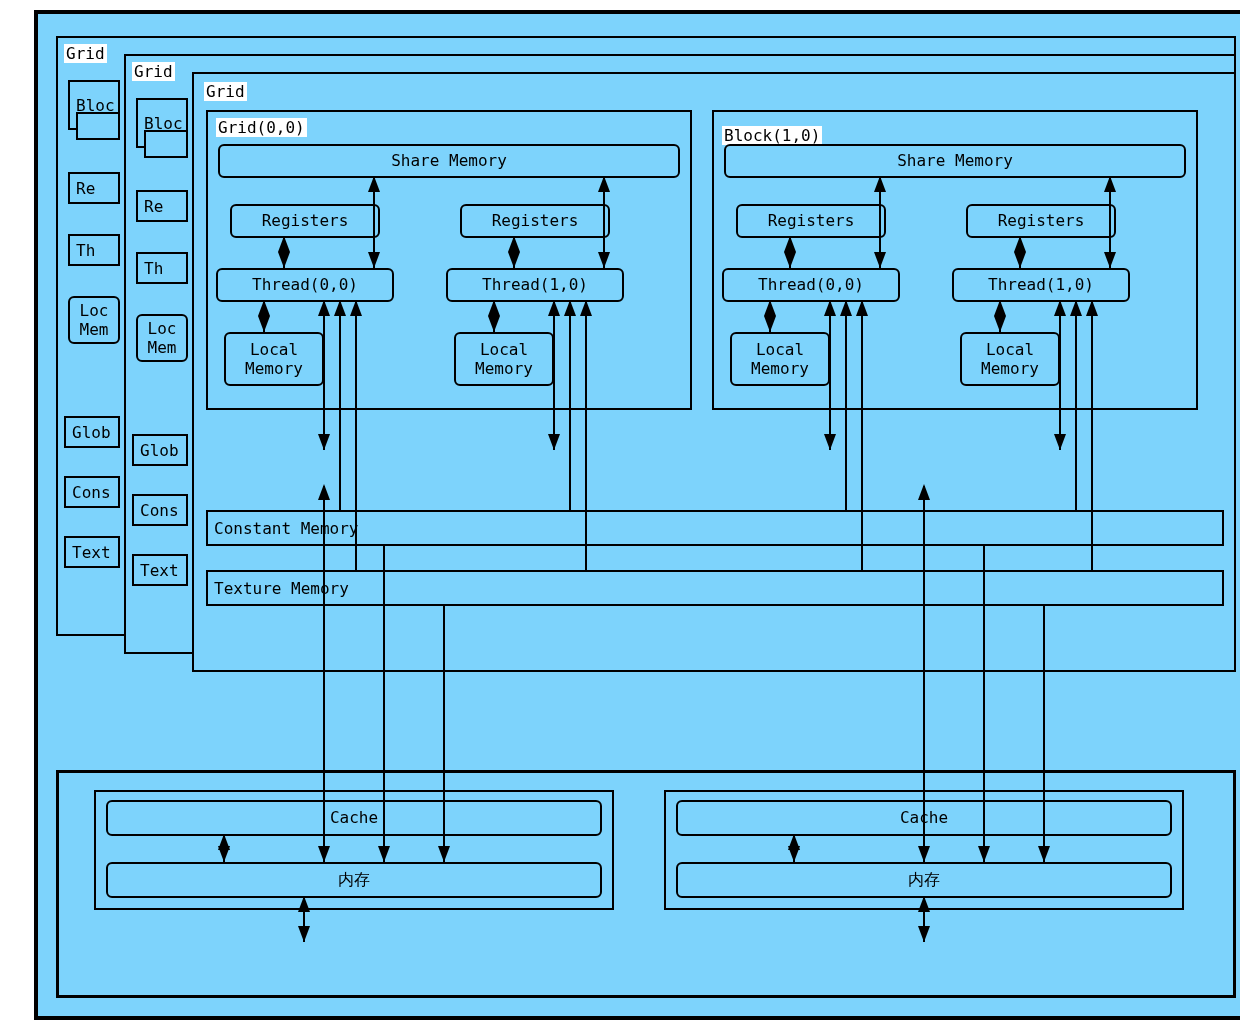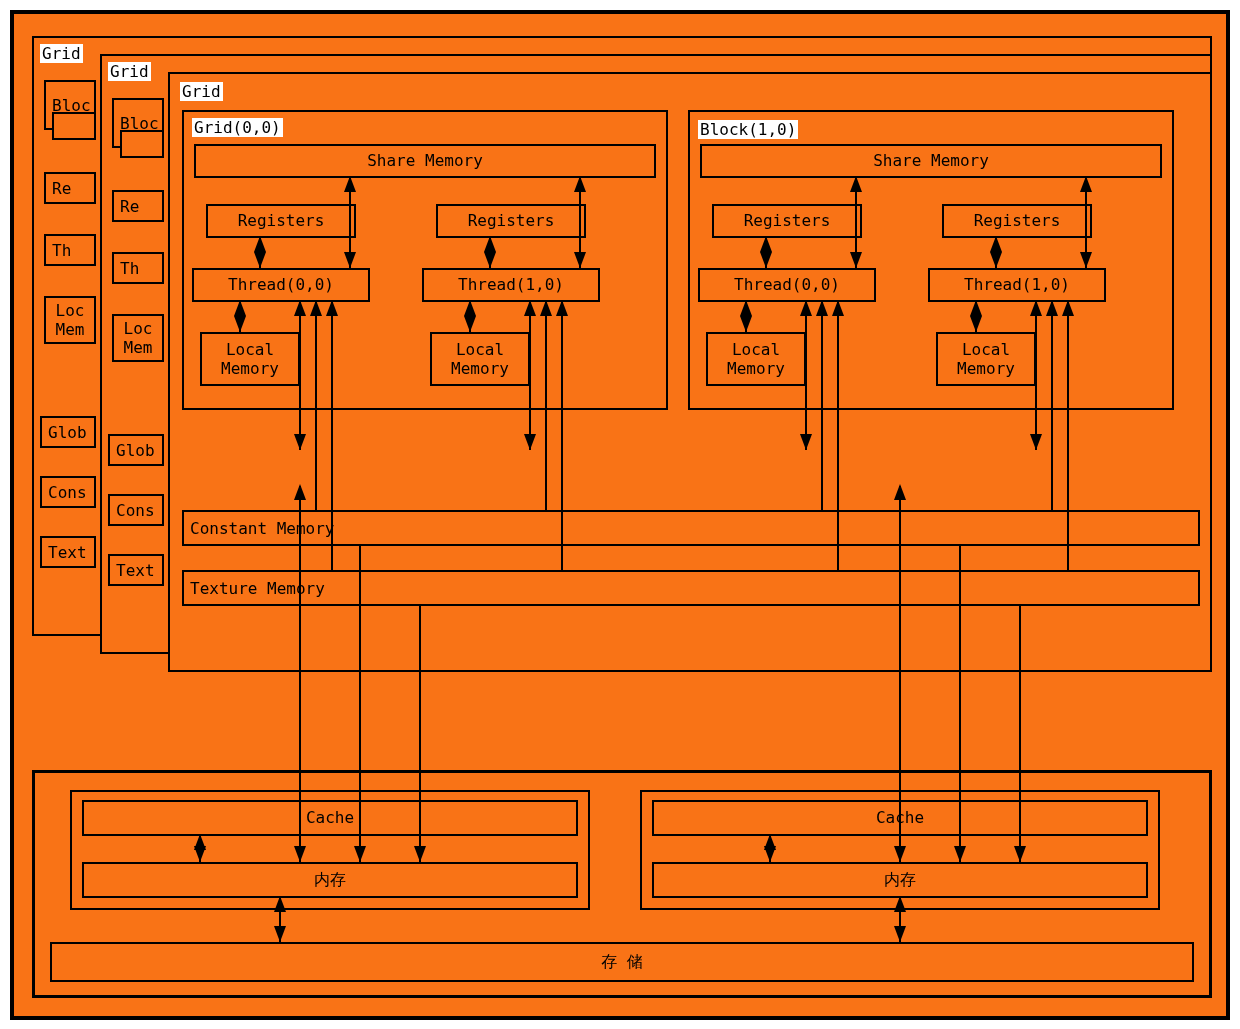--- a/index.html
+++ b/index.html
@@ -7,37 +7,39 @@
       margin: 0;
       padding: 0;
       font-family: "SimSun", "Songti SC", monospace;
       font-size: 16px;
       background: #fff;
     }
     .canvas {
       position: relative;
       width: 1028px;
       height: 1029px;
+      margin-left: 24px;
     }
     .box {
       position: absolute;
       border: 2px solid #000;
-      background: #f97316;
+      background: #7dd3fc;
     }
     .label {
       position: absolute;
       background: #fff;
       padding: 0 2px;
     }
     .center-text {
       display: flex;
       align-items: center;
       justify-content: center;
       text-align: center;
       line-height: 1.2;
+      border-radius: 6px;
     }
     .left-text {
       display: flex;
       align-items: center;
       padding-left: 6px;
     }
     svg.arrows {
       position: absolute;
       top: 0;
       left: 0;
@@ -128,21 +130,21 @@
     </div>
 
   <div class="box center-text" style="left:422px; top:268px; width:178px; height:34px;">
       <span>Thread(1,0)</span>
     </div>
 
   <div class="box center-text" style="left:430px; top:332px; width:100px; height:54px; white-space:pre-line;"><span>Local
 Memory</span></div>
 
   <div class="box" style="left:688px; top:110px; width:486px; height:300px;"></div>
-  <div class="label" style="left:698px; top:120px;">Block(1,0)</div>
+  <div class="label" style="left:698px; top:126px;">Block(1,0)</div>
 
   <div class="box center-text" style="left:700px; top:144px; width:462px; height:34px;">
       <span>Share Memory</span>
     </div>
 
   <div class="box center-text" style="left:712px; top:204px; width:150px; height:34px;">
       <span>Registers</span>
     </div>
   <div class="box center-text" style="left:698px; top:268px; width:178px; height:34px;">
       <span>Thread(0,0)</span>
@@ -178,23 +180,20 @@
     </div>
 
   <div class="box" style="left:640px; top:790px; width:520px; height:120px;"></div>
   <div class="box center-text" style="left:652px; top:800px; width:496px; height:36px;">
       <span>Cache</span>
     </div>
   <div class="box center-text" style="left:652px; top:862px; width:496px; height:36px;">
       <span>内存</span>
     </div>
 
-  <div class="box center-text" style="left:50px; top:942px; width:1144px; height:40px;">
-      <span>存 储</span>
-    </div>
 
   <svg class="arrows">
     <defs>
       <marker id="ah" markerWidth="10" markerHeight="10" refX="8" refY="3" orient="auto">
         <path d="M0,0 L8,3 L0,6 Z" fill="#000"></path>
       </marker>
       <marker id="ahr" markerWidth="10" markerHeight="10" refX="1" refY="3" orient="auto">
         <path d="M8,0 L0,3 L8,6 Z" fill="#000"></path>
       </marker>
     </defs>

